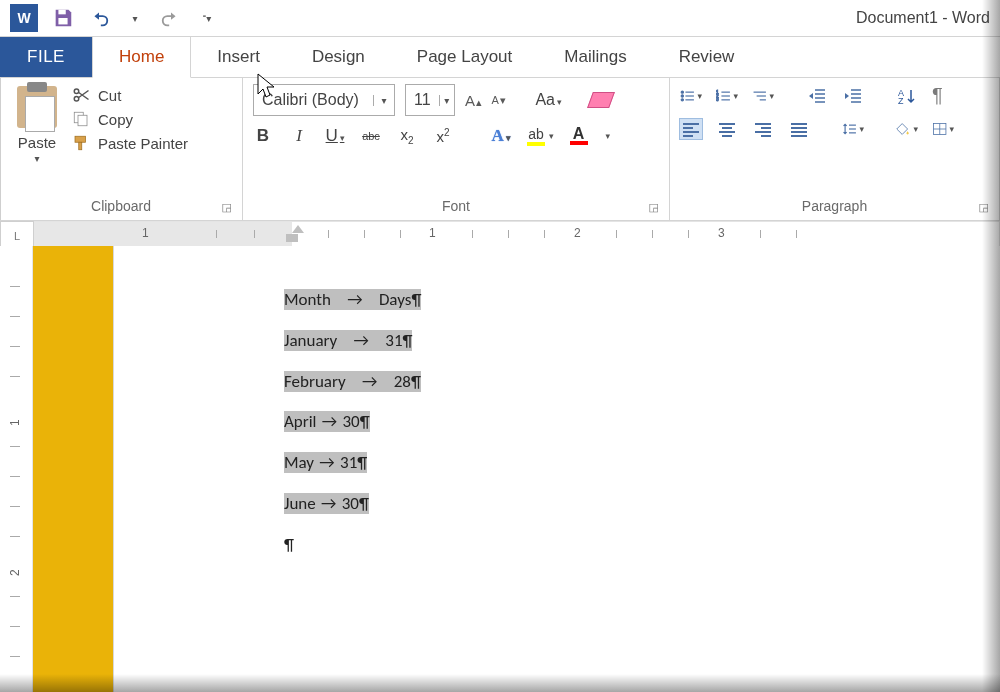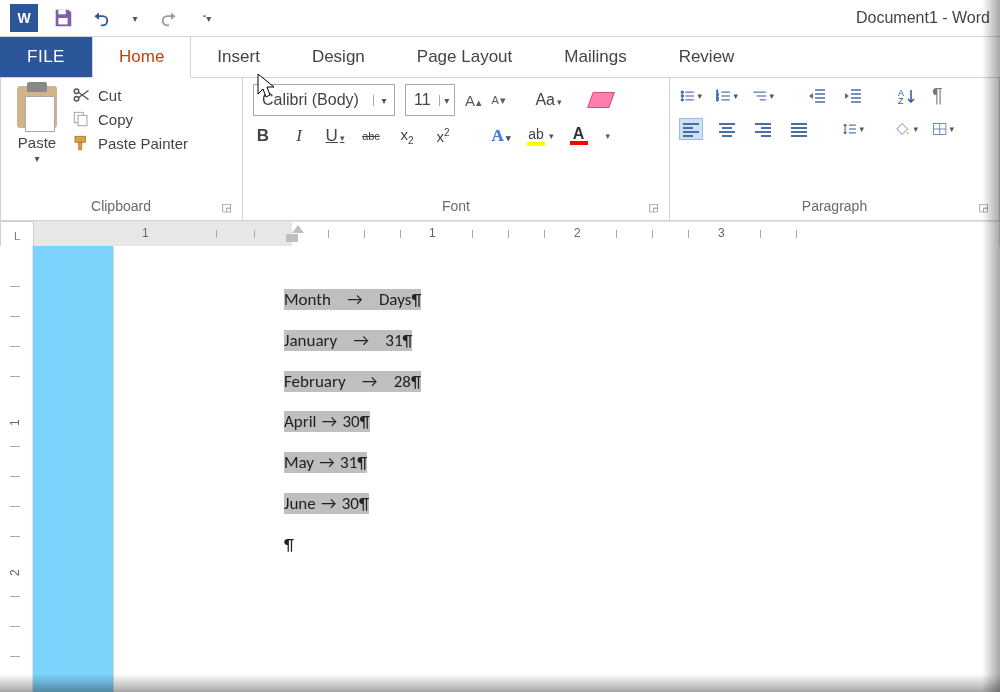--- a/index.html
+++ b/index.html
@@ -76,21 +76,21 @@
   .h-ruler .shade-left{position:absolute;left:0;top:0;bottom:0;width:258px;background:#e7e7e7}
   .h-ruler .margin-grip{position:absolute;left:258px;top:3px;width:0;height:0;border-left:6px solid transparent;border-right:6px solid transparent;border-bottom:8px solid #bfbfbf}
   .h-ruler .margin-grip2{position:absolute;left:258px;top:12px;width:12px;height:8px;background:#bfbfbf;transform:translateX(-6px)}
   .h-ruler .num{position:absolute;top:4px;font-size:12px;color:#666}
   .h-ruler .tick{position:absolute;top:8px;width:1px;height:8px;background:#aaa}
   
   .doc-area{position:absolute;left:0;right:0;top:246px;bottom:0;display:flex}
   .v-ruler{width:32px;background:#fff;border-right:1px solid #e5e5e5;position:relative}
   .v-ruler .vnum{position:absolute;left:8px;font-size:12px;color:#666;transform:rotate(-90deg);transform-origin:left top}
   .v-ruler .vtick{position:absolute;left:10px;width:10px;height:1px;background:#aaa}
-  .page-view{flex:1;background:#7dd3fc;position:relative}
+  .page-view{flex:1;background:#eab308;position:relative}
   .page{position:absolute;left:80px;top:0;right:0;bottom:0;background:#fff;border-left:1px solid #d8d8d8}
   .content{position:absolute;left:170px;top:34px;right:40px;font-family:Calibri,"Segoe UI",sans-serif;font-size:17px;color:#222;line-height:2.4}
   .content .line{white-space:pre}
   .content .sel{background:#bfbfbf}
   .content .tabmark{display:inline-block;width:48px;text-align:center}
   .content .tabmark.small{width:26px}
   
   .cursor{position:absolute;left:256px;top:72px;pointer-events:none}
   .cursor svg{width:24px;height:28px}
   

